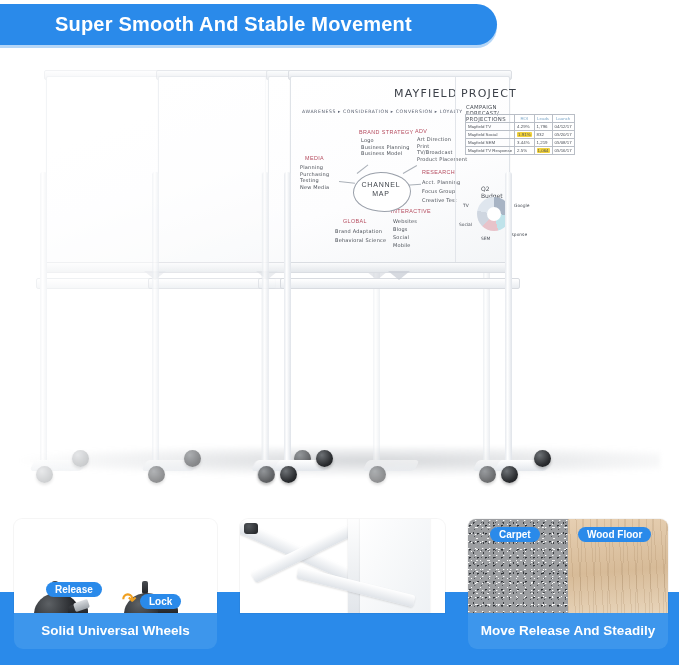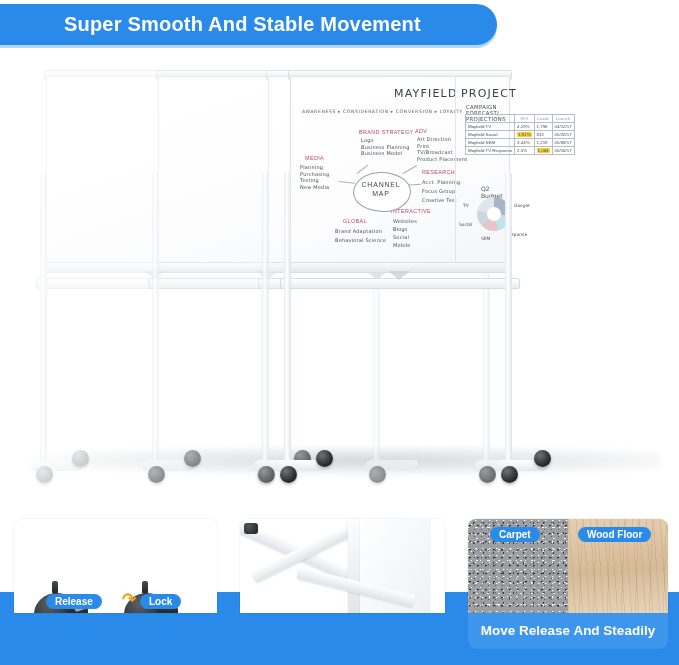--- a/index.html
+++ b/index.html
@@ -10,21 +10,21 @@
     overflow:hidden;position:relative;
   }
 
   
   #header-banner{
     position:absolute;left:0;top:4px;width:497px;height:41px;
     background:#2a8aea;border-radius:0 21px 21px 0;
     box-shadow:0 3px 0 rgba(120,180,240,.55);
   }
   #header-banner-title{
-    position:absolute;left:64px;top:0;height:41px;line-height:41px;
+    position:absolute;left:55px;top:0;height:41px;line-height:41px;
     color:#ffffff;font-size:20px;font-weight:bold;letter-spacing:.2px;
     white-space:nowrap;
   }
 
   
   #hero{
     position:absolute;left:0;top:52px;width:679px;height:440px;
     background:#ffffff;overflow:hidden;
   }
   #floor-shadow{
@@ -386,23 +386,24 @@
       <div class="wheel-hub" style="left:36px;top:16px;"></div>
       <div class="wheel-lever" style="left:42px;top:12px;transform:rotate(-18deg);"></div>
     </div>
     <div class="wheel-unit" style="left:108px;">
       <div class="wheel-stem" style="left:20px;top:-8px;"></div>
       <div class="wheel-body" style="left:2px;top:4px;"></div>
       <div class="wheel-hub" style="left:36px;top:16px;"></div>
       <div class="wheel-lever" style="left:40px;top:8px;transform:rotate(10deg);"></div>
       <div class="lock-arrow">↷</div>
     </div>
-    <div class="pill" style="left:32px;bottom:4px;">Release</div>
+    <div class="pill" style="left:32px;bottom:16px;">Release</div>
     <div class="pill" style="left:126px;bottom:4px;">Lock</div>
   </div>
+  <div class="feature-caption">Solid Universal Wheels</div>
 </div>
 
 <div class="feature f2">
   <div class="feature-photo">
     <div class="frame-bar" style="left:-10px;top:30px;width:150px;height:13px;transform:rotate(24deg);"></div>
     <div class="frame-bar" style="left:6px;top:22px;width:140px;height:12px;transform:rotate(-26deg);"></div>
     <div class="frame-bar" style="left:108px;top:-6px;width:14px;height:110px;"></div>
     <div class="frame-bar" style="left:120px;top:-6px;width:70px;height:104px;background:linear-gradient(120deg,#ffffff,#eef1f4);"></div>
     <div class="frame-bar" style="left:56px;top:62px;width:120px;height:12px;transform:rotate(14deg);"></div>
     <div class="frame-cap" style="left:4px;top:4px;"></div>

